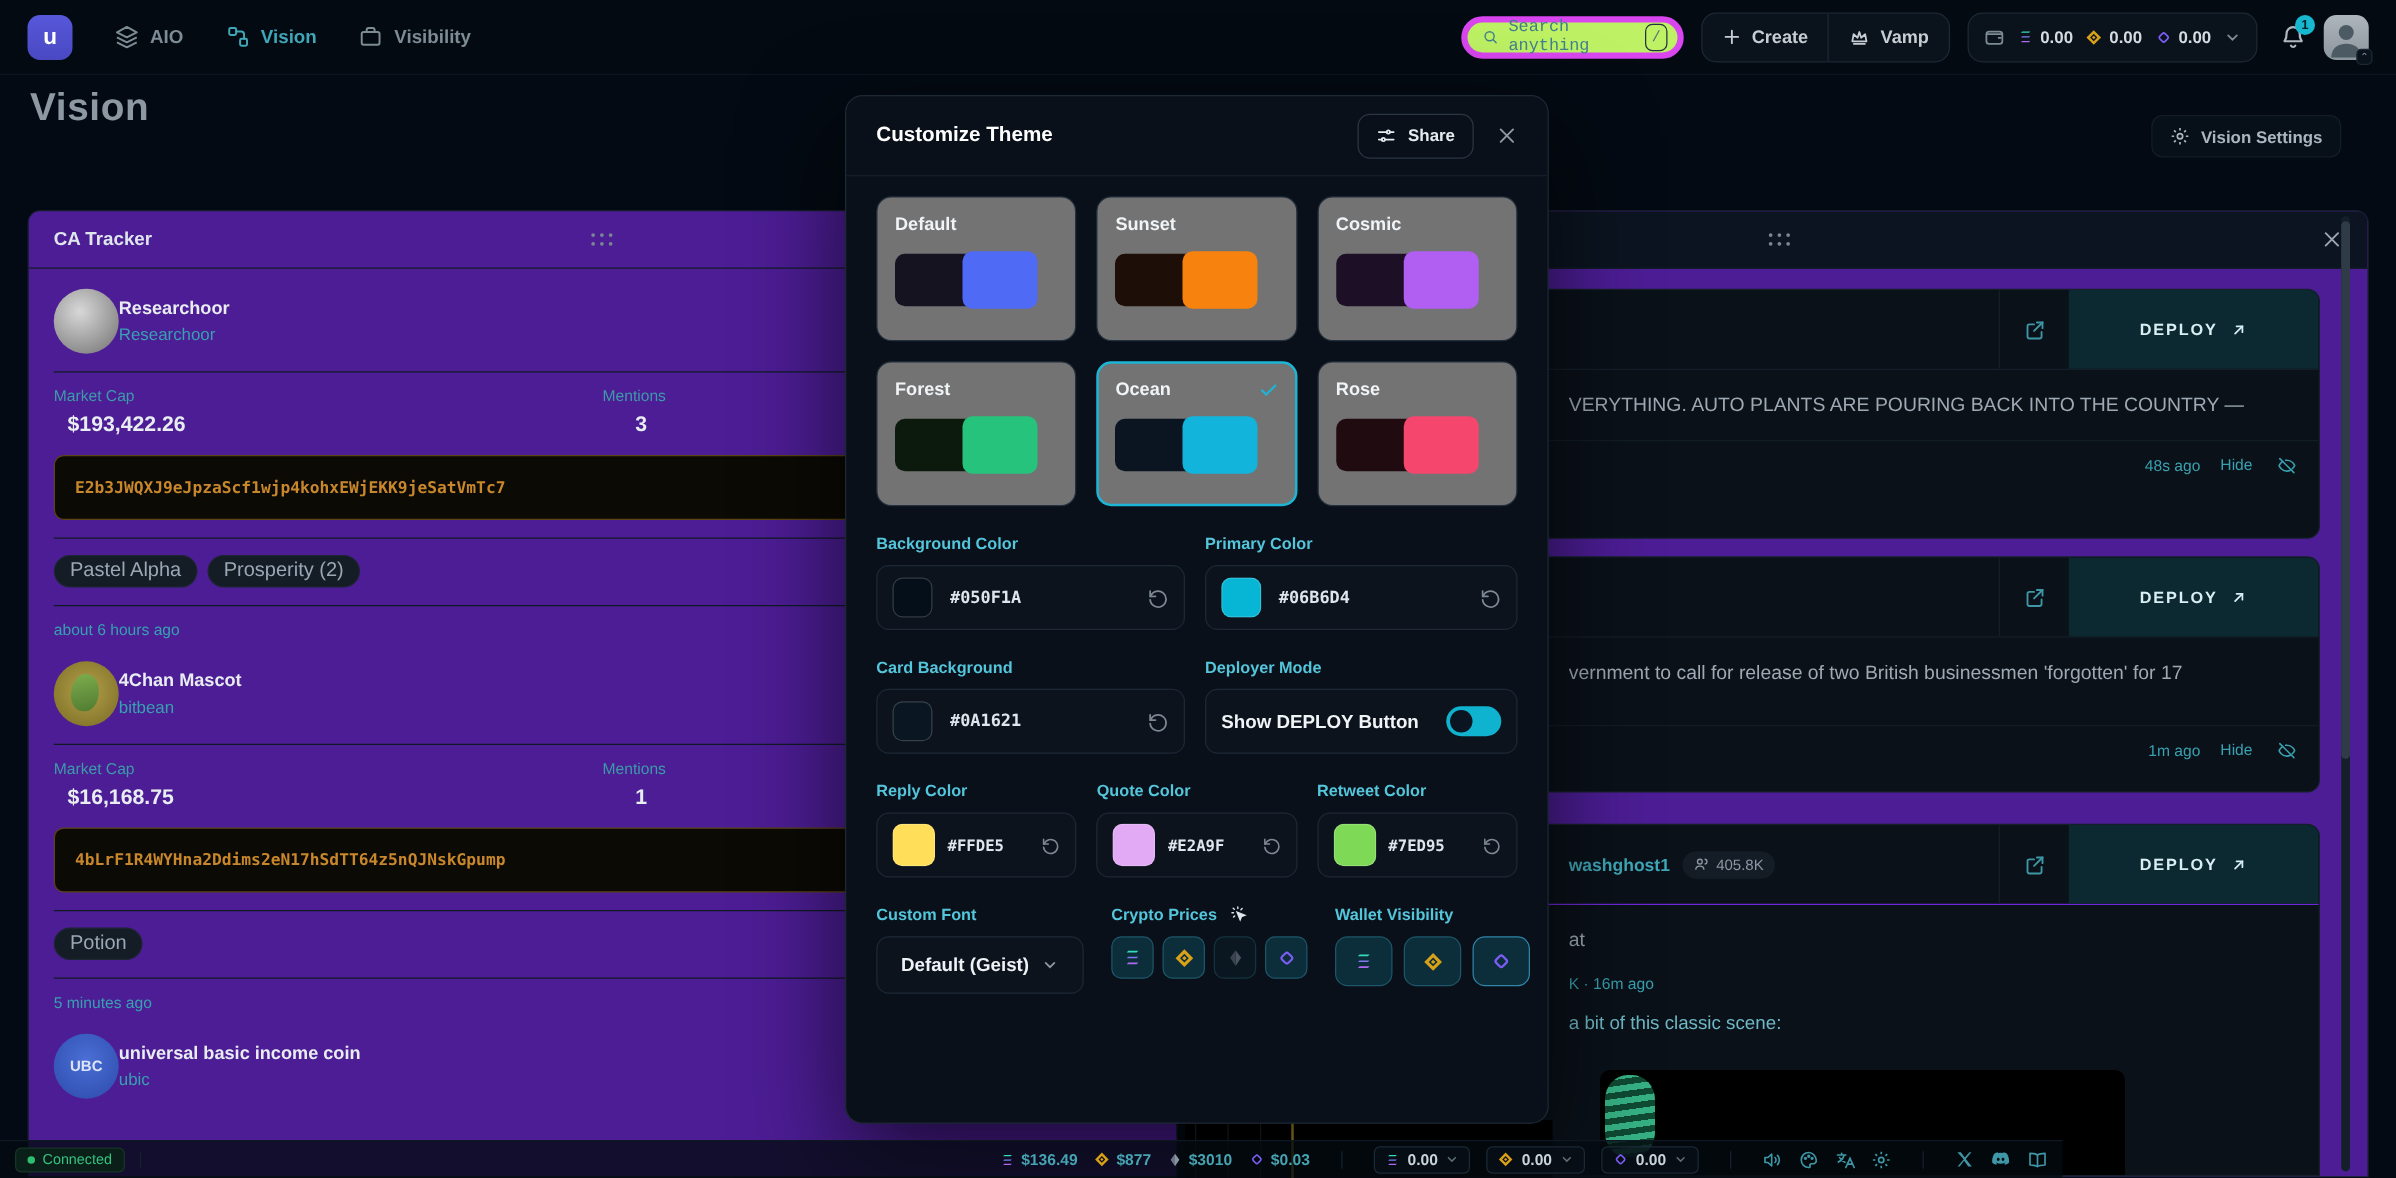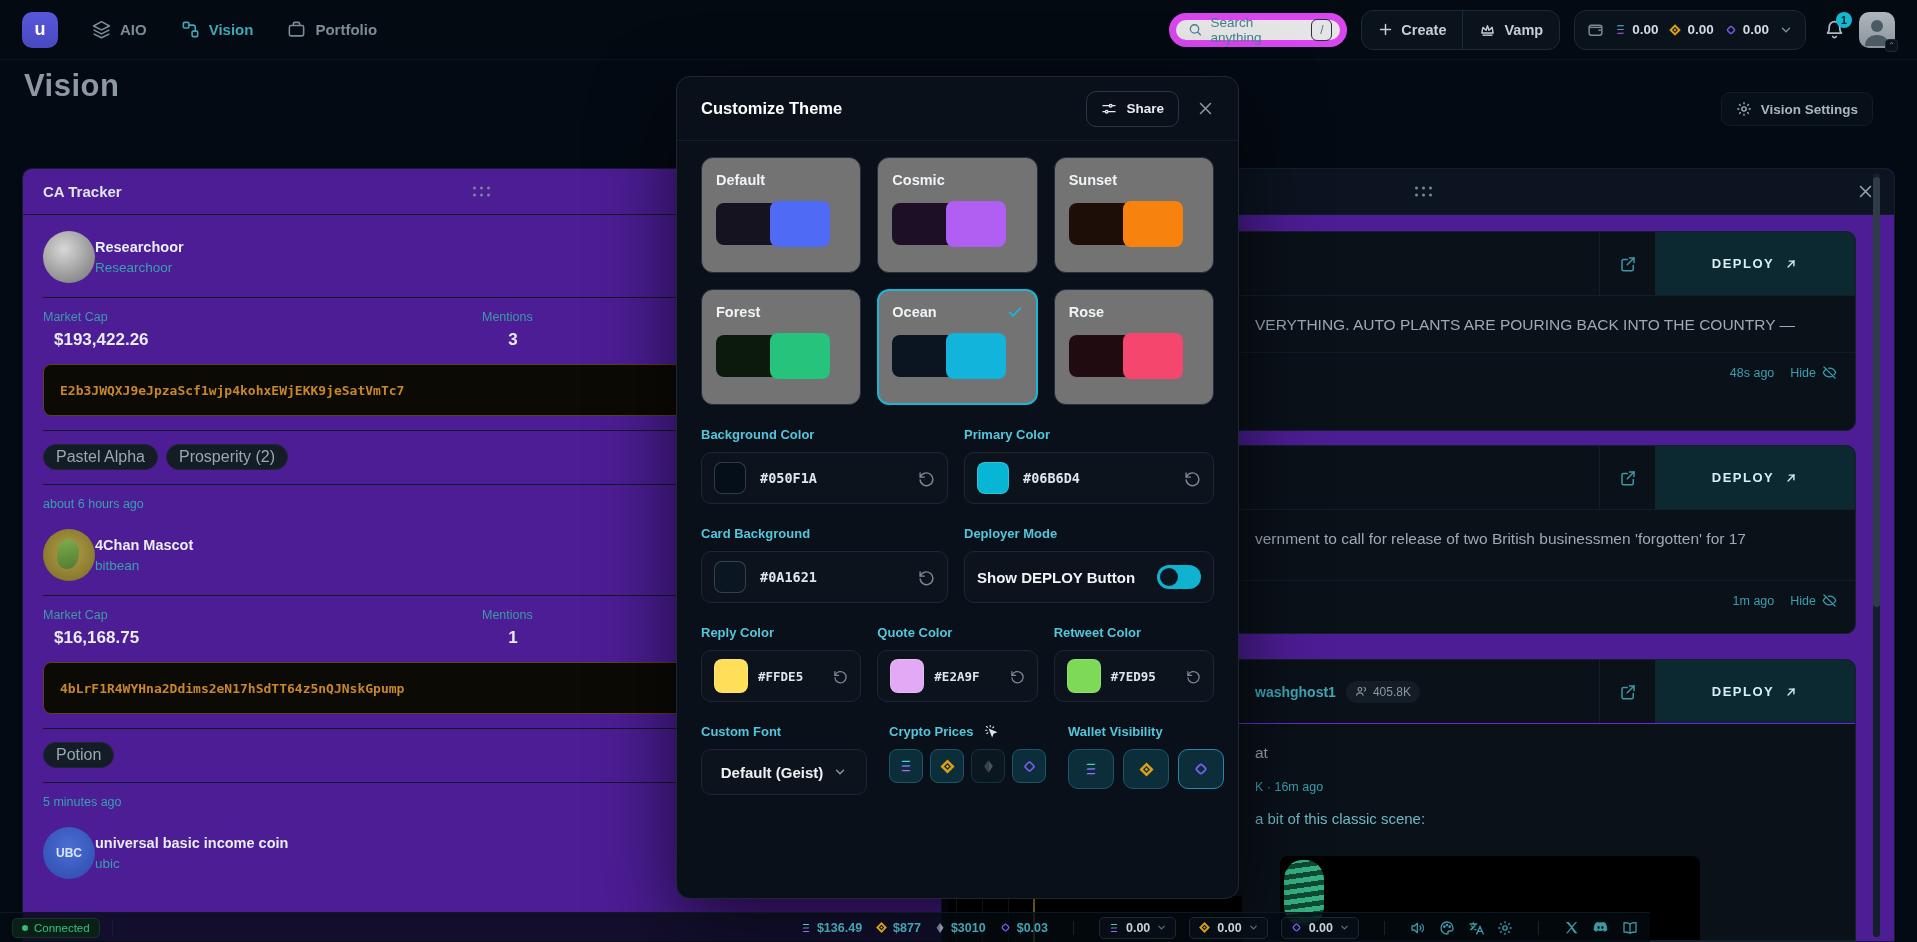--- a/index.html
+++ b/index.html
@@ -7,21 +7,21 @@
   body { background:#040a13; font-family:"Liberation Sans", sans-serif; color:#e6ebef; position:relative; }
   svg { display:block; }
 
   
   .nav { position:absolute; left:0; top:0; width:1917px; height:60px; display:flex; align-items:center; padding:0 22px; gap:34px; background:#030a12; border-bottom:1px solid #0b141d; z-index:6; }
   .logo { width:36px; height:36px; border-radius:10px; background:linear-gradient(180deg,#5658da,#4a48c2); display:flex; align-items:center; justify-content:center; font-size:18px; font-weight:bold; color:#fff; }
   .nav-item { display:flex; align-items:center; gap:9px; font-size:15px; font-weight:bold; color:#7d8c94; cursor:pointer; }
   .nav-item.active { color:#3fa7b8; }
   .nav-item svg { width:19px; height:19px; }
   .nav-right { margin-left:auto; display:flex; align-items:center; gap:14px; }
-  .search { width:178px; height:34px; border:7px solid #d946ef; background:#e5e5e5; border-radius:17px; display:flex; align-items:center; padding:0 8px 0 12px; gap:8px; color:#43808e; }
+  .search { width:178px; height:34px; border:5px solid #d946ef; background:#bef264; border-radius:17px; display:flex; align-items:center; padding:0 8px 0 12px; gap:8px; color:#43808e;font-family:Liberation Mono, monospace; }
   .search .ph { font-size:13.5px; }
   .kbd { margin-left:auto; width:22px; height:22px; border:1px solid #223240; border-radius:6px; font-size:12px; color:#58727e; display:flex; align-items:center; justify-content:center; }
   .pill-group { height:40px; border:1px solid #1d2935; border-radius:12px; background:#0a121c; display:flex; align-items:center; }
   .pill-btn { display:flex; align-items:center; gap:8px; padding:0 16px; font-size:14.5px; font-weight:bold; color:#c6ced4; height:100%; cursor:pointer; }
   .pill-sep { width:1px; height:100%; background:#1d2935; }
   .wallet-pill { height:40px; border:1px solid #1d2935; border-radius:12px; background:#0a121c; display:flex; align-items:center; gap:10px; padding:0 12px; }
   .bal { display:flex; align-items:center; gap:5px; font-size:13.5px; font-weight:bold; color:#d4dce2; }
   .bell-wrap { position:relative; margin-left:4px; }
   .bell-badge { position:absolute; top:-7px; right:-7px; min-width:16px; height:16px; border-radius:8px; background:#17b8cf; color:#04222a; font-size:10.5px; font-weight:bold; display:flex; align-items:center; justify-content:center; padding:0 4px; }
   .avatar-top { width:36px; height:36px; border-radius:10px; background:linear-gradient(180deg,#aeb6bd,#8b949c); position:relative; overflow:visible; }
@@ -66,21 +66,21 @@
   .time { font-size:12.5px; color:#38a0b0; padding:12px 0 2px; }
 
   
   .card { position:absolute; left:16px; right:38px; background:#0a1119; border:1px solid #16202c; border-radius:10px; overflow:hidden; }
   .deploy-row { height:64px; display:flex; border-bottom:1px solid #141e29; }
   .dr-space { flex:1; }
   .ext-cell { width:56px; border-left:1px solid #141e29; display:flex; align-items:center; justify-content:center; color:#3e97a6; cursor:pointer; }
   .deploy-btn { width:200px; background:#0c2830; color:#d8eef4; display:flex; align-items:center; justify-content:center; gap:10px; font-size:13px; font-weight:bold; letter-spacing:1.5px; cursor:pointer; }
   .tweet-text { padding:16px 20px 14px 285px; font-size:15.5px; line-height:26px; color:#9fa9b3; }
   .card-foot { border-top:1px solid #121c27; height:40px; display:flex; align-items:center; justify-content:flex-end; gap:16px; padding:0 18px; font-size:12.5px; color:#38a0b0; }
-  .hide-l { display:flex; align-items:center; gap:6px; cursor:pointer; }
+  .hide-l { display:flex; align-items:flex-start; gap:20px; cursor:pointer; }
   .user-row { height:64px; display:flex; align-items:center; border-bottom:1px solid #6d28d9; }
   .user-cell { flex:1; display:flex; align-items:center; gap:10px; padding-left:285px; }
   .uname { font-size:14px; font-weight:bold; color:#3fa7b8; cursor:pointer; }
   .fbadge { height:22px; padding:0 9px; border-radius:11px; background:#141c26; color:#8b98a4; font-size:12px; display:flex; align-items:center; gap:5px; }
   .meta { color:#38a0b0; font-size:12.5px; padding:14px 20px 0 285px; }
   .scene { color:#6fb8c6; font-size:15px; padding:16px 20px 0 285px; }
   .t-img { position:absolute; left:310px; right:155px; top:196px; bottom:-40px; background:#000; border-radius:8px 8px 0 0; overflow:hidden; }
   .spring { position:absolute; left:4px; top:4px; width:40px; height:66px; border-radius:45%/30%; background:repeating-linear-gradient(172deg,#36b183 0 5px,#0f4a33 5px 10px); }
   .scrollbar { position:absolute; right:14px; top:4px; bottom:4px; width:7px; background:#151f29; border-radius:4px; }
   .scroll-thumb { position:absolute; right:14px; top:8px; width:7px; height:430px; background:#2f3c48; border-radius:4px; cursor:grab; }
@@ -153,21 +153,21 @@
         <rect x="14" y="14" width="7" height="7" rx="1.5"></rect>
         <path d="M10 6.5h5a3 3 0 0 1 3 3V14"></path>
       </svg>
     <span>Vision</span>
   </div>
   <div class="nav-item">
     <svg viewBox="0 0 24 24" fill="none" stroke="currentColor" stroke-width="2">
         <rect x="3" y="7" width="18" height="13" rx="2"></rect>
         <path d="M8 7V5a2 2 0 0 1 2-2h4a2 2 0 0 1 2 2v2"></path>
       </svg>
-    <span>Portfolio</span>
+    <span>Visibility</span>
   </div>
 
   <div class="nav-right">
     <div class="search">
       <svg width="15" height="15" viewBox="0 0 24 24" fill="none" stroke="currentColor" stroke-width="2.2" stroke-linecap="round">
           <circle cx="11" cy="11" r="7"></circle>
           <path d="M21 21l-4.5-4.5"></path>
         </svg>
       <span class="ph">Search anything</span>
       <span class="kbd">/</span>
@@ -487,31 +487,31 @@
   <div class="m-body">
     <div class="themes">
       <div class="theme-card">
         <div class="t-name">Default</div>
         <div class="swatch-pair">
             <span class="sw-dark" style="background: rgb(22, 19, 33);"></span>
             <span class="sw-bright" style="background: rgb(79, 106, 245);"></span>
           </div>
       </div>
       <div class="theme-card">
+        <div class="t-name">Sunset</div>
+        <div class="swatch-pair">
+            <span class="sw-dark" style="background: rgb(29, 15, 8);"></span>
+            <span class="sw-bright" style="background: rgb(248, 130, 14);"></span>
+          </div>
+      </div>
+      <div class="theme-card">
         <div class="t-name">Cosmic</div>
         <div class="swatch-pair">
             <span class="sw-dark" style="background: rgb(29, 16, 38);"></span>
             <span class="sw-bright" style="background: rgb(177, 94, 242);"></span>
-          </div>
-      </div>
-      <div class="theme-card">
-        <div class="t-name">Sunset</div>
-        <div class="swatch-pair">
-            <span class="sw-dark" style="background: rgb(29, 15, 8);"></span>
-            <span class="sw-bright" style="background: rgb(248, 130, 14);"></span>
           </div>
       </div>
       <div class="theme-card">
         <div class="t-name">Forest</div>
         <div class="swatch-pair">
             <span class="sw-dark" style="background: rgb(12, 26, 13);"></span>
             <span class="sw-bright" style="background: rgb(38, 195, 125);"></span>
           </div>
       </div>
       <div class="theme-card selected">

